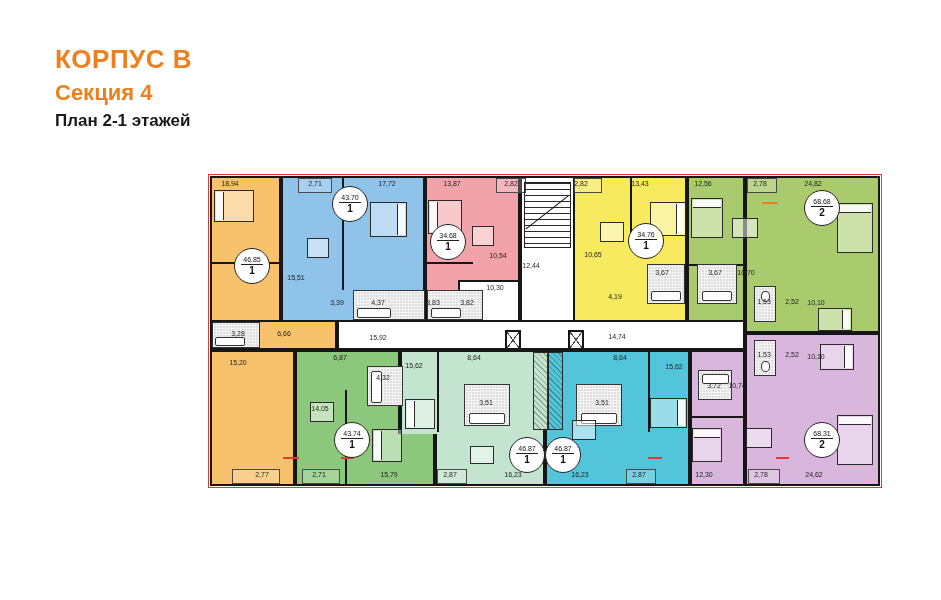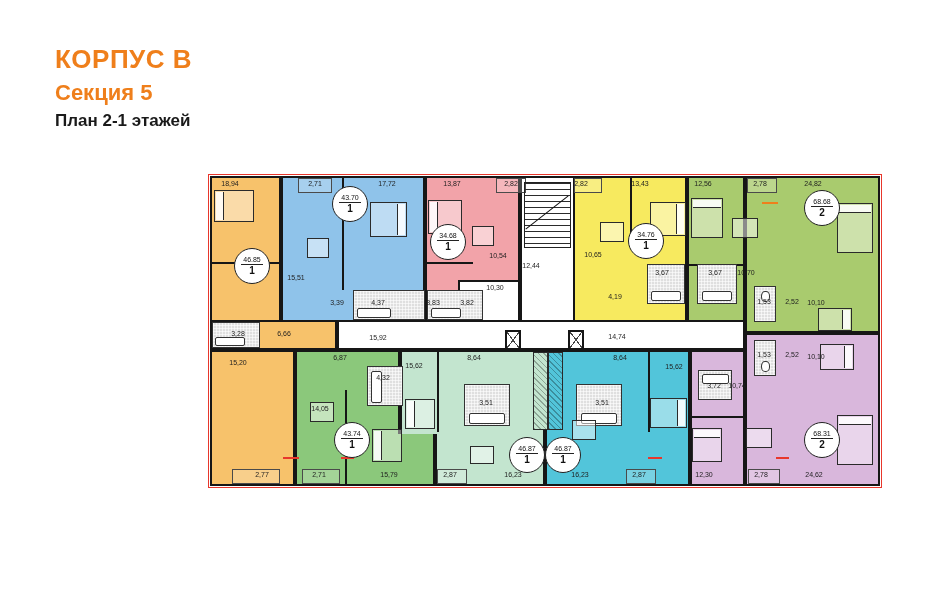--- a/index.html
+++ b/index.html
@@ -42,21 +42,21 @@
   .badge .ba{font-size:7px;line-height:9px;border-bottom:1px solid #222;padding:0 2px;color:#111;}
   .badge .br{font-size:10px;font-weight:bold;line-height:12px;color:#111;}
 </style>
 </head>
 <body>
 
 <div id="canvas">
 
   <div id="hdr">
     <div class="t1" style="color: rgb(239, 127, 27);">КОРПУС В</div>
-    <div class="t2" style="color: rgb(239, 127, 27);">Секция 5</div>
+    <div class="t2" style="color: rgb(239, 127, 27);">Секция 4</div>
     <div class="t3">План 2-1 этажей</div>
   </div>
 
   <div id="plan">
 
     <div class="zone" style="left: 0px; top: 0px; width: 71px; height: 146px; background-color: rgb(247, 194, 107);"></div>
     <div class="zone" style="left: 0px; top: 144px; width: 127px; height: 30px; background-color: rgb(247, 194, 107);"></div>
     <div class="zone" style="left: 0px; top: 174px; width: 85px; height: 136px; background-color: rgb(247, 194, 107);"></div>
     <div class="zone" style="left: 71px; top: 0px; width: 144px; height: 146px; background-color: rgb(143, 195, 234);"></div>
     <div class="zone" style="left: 215px; top: 0px; width: 95px; height: 146px; background-color: rgb(242, 163, 169);"></div>

